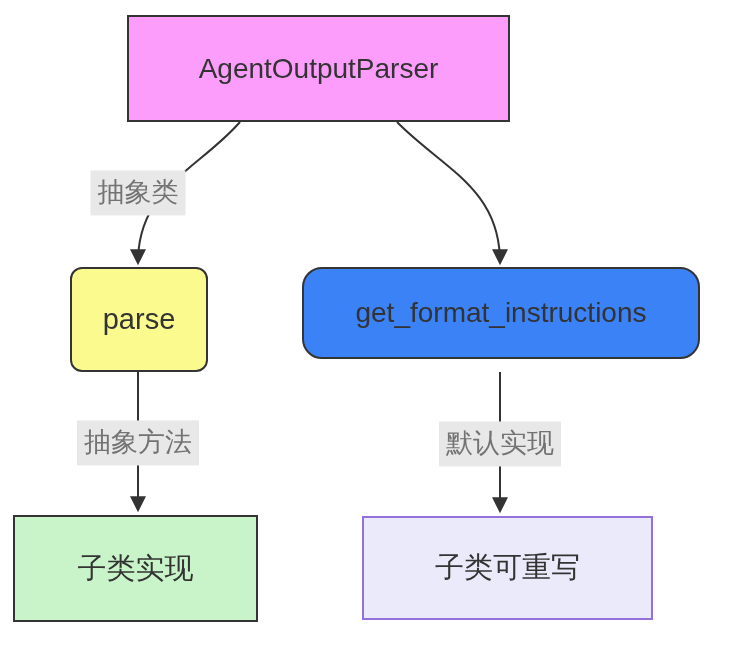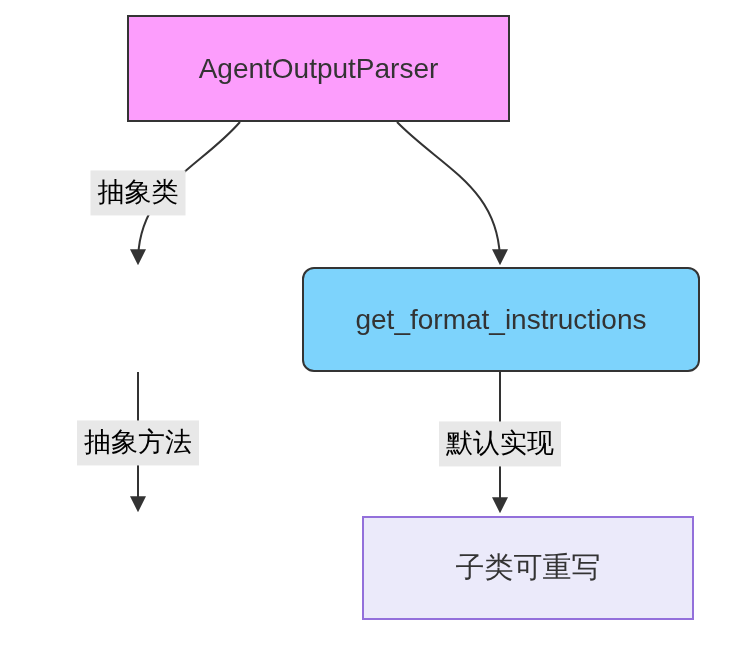--- a/index.html
+++ b/index.html
@@ -43,49 +43,49 @@
   .node-parse {
     left: 70px; top: 267px;
     width: 138px; height: 105px;
     background: #fafa8f;
     border: 2px solid #343434;
     border-radius: 12px;
     font-size: 29px;
   }
   .node-gfi {
     left: 302px; top: 267px;
-    width: 398px; height: 105px;
-    background: #7dd3fc;
+    width: 398px; height: 92px;
+    background: #3b82f6;
     border: 2px solid #343434;
-    border-radius: 12px;
+    border-radius: 20px;
     font-size: 28px;
   }
   .node-green {
     left: 13px; top: 515px;
     width: 245px; height: 107px;
     background: #c9f4c9;
     border: 2px solid #343434;
     font-size: 29px;
   }
   .node-purple {
     left: 362px; top: 516px;
-    width: 332px; height: 104px;
+    width: 291px; height: 104px;
     background: #ebeafa;
     border: 2px solid #9370db;
     font-size: 29px;
   }
   .edge-label {
     position: absolute;
     transform: translate(-50%, -50%);
     background: #e8e8e8;
     padding: 5px 7px;
     font-size: 27px;
     line-height: 1.3;
     white-space: nowrap;
-    color: #000000;
+    color: #737373;
   }
   .el-1 { left: 138px; top: 193px; }
   .el-2 { left: 500px; top: 194px; }
   .el-3 { left: 138px; top: 443px; }
   .el-4 { left: 500px; top: 444px; }
 </style>
 </head>
 <body>
 
 <div class="canvas">
@@ -97,23 +97,25 @@
       </marker>
     </defs>
     <path d="M 240 122 C 200 168, 138 188, 138 262" fill="none" stroke="#333333" stroke-width="2" marker-end="url(#arrowhead)"></path>
     <path d="M 397 122 C 442 168, 500 188, 500 262" fill="none" stroke="#333333" stroke-width="2" marker-end="url(#arrowhead)"></path>
     <path d="M 138 372 L 138 509" fill="none" stroke="#333333" stroke-width="2" marker-end="url(#arrowhead)"></path>
     <path d="M 500 372 L 500 510" fill="none" stroke="#333333" stroke-width="2" marker-end="url(#arrowhead)"></path>
   </svg>
 
   <div class="node node-root">AgentOutputParser</div>
 
+  <div class="node node-parse">parse</div>
 
   <div class="node node-gfi">get_format_instructions</div>
 
+  <div class="node node-green">子类实现</div>
 
   <div class="node node-purple">子类可重写</div>
 
   <div class="edge-label el-1">抽象类</div>
 
 
   <div class="edge-label el-4">默认实现</div>
 
   <div class="edge-label el-3">抽象方法</div>
 

